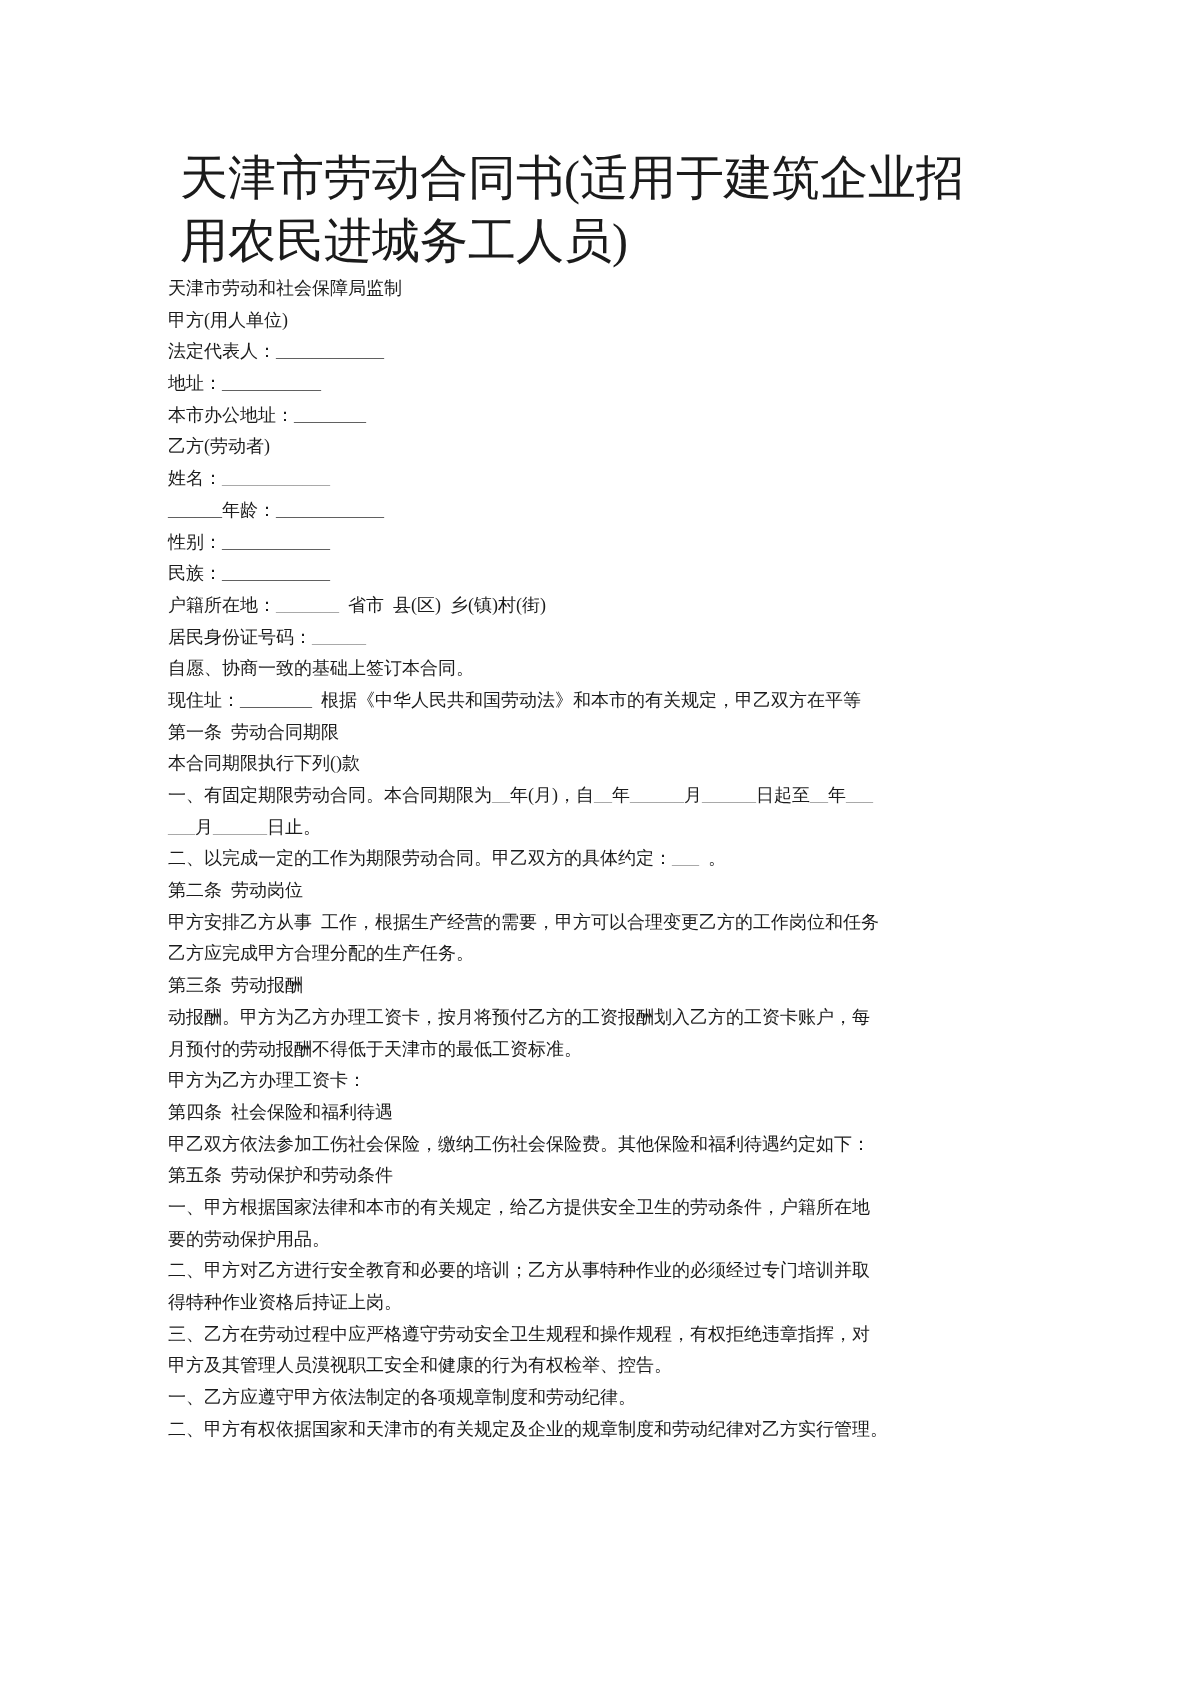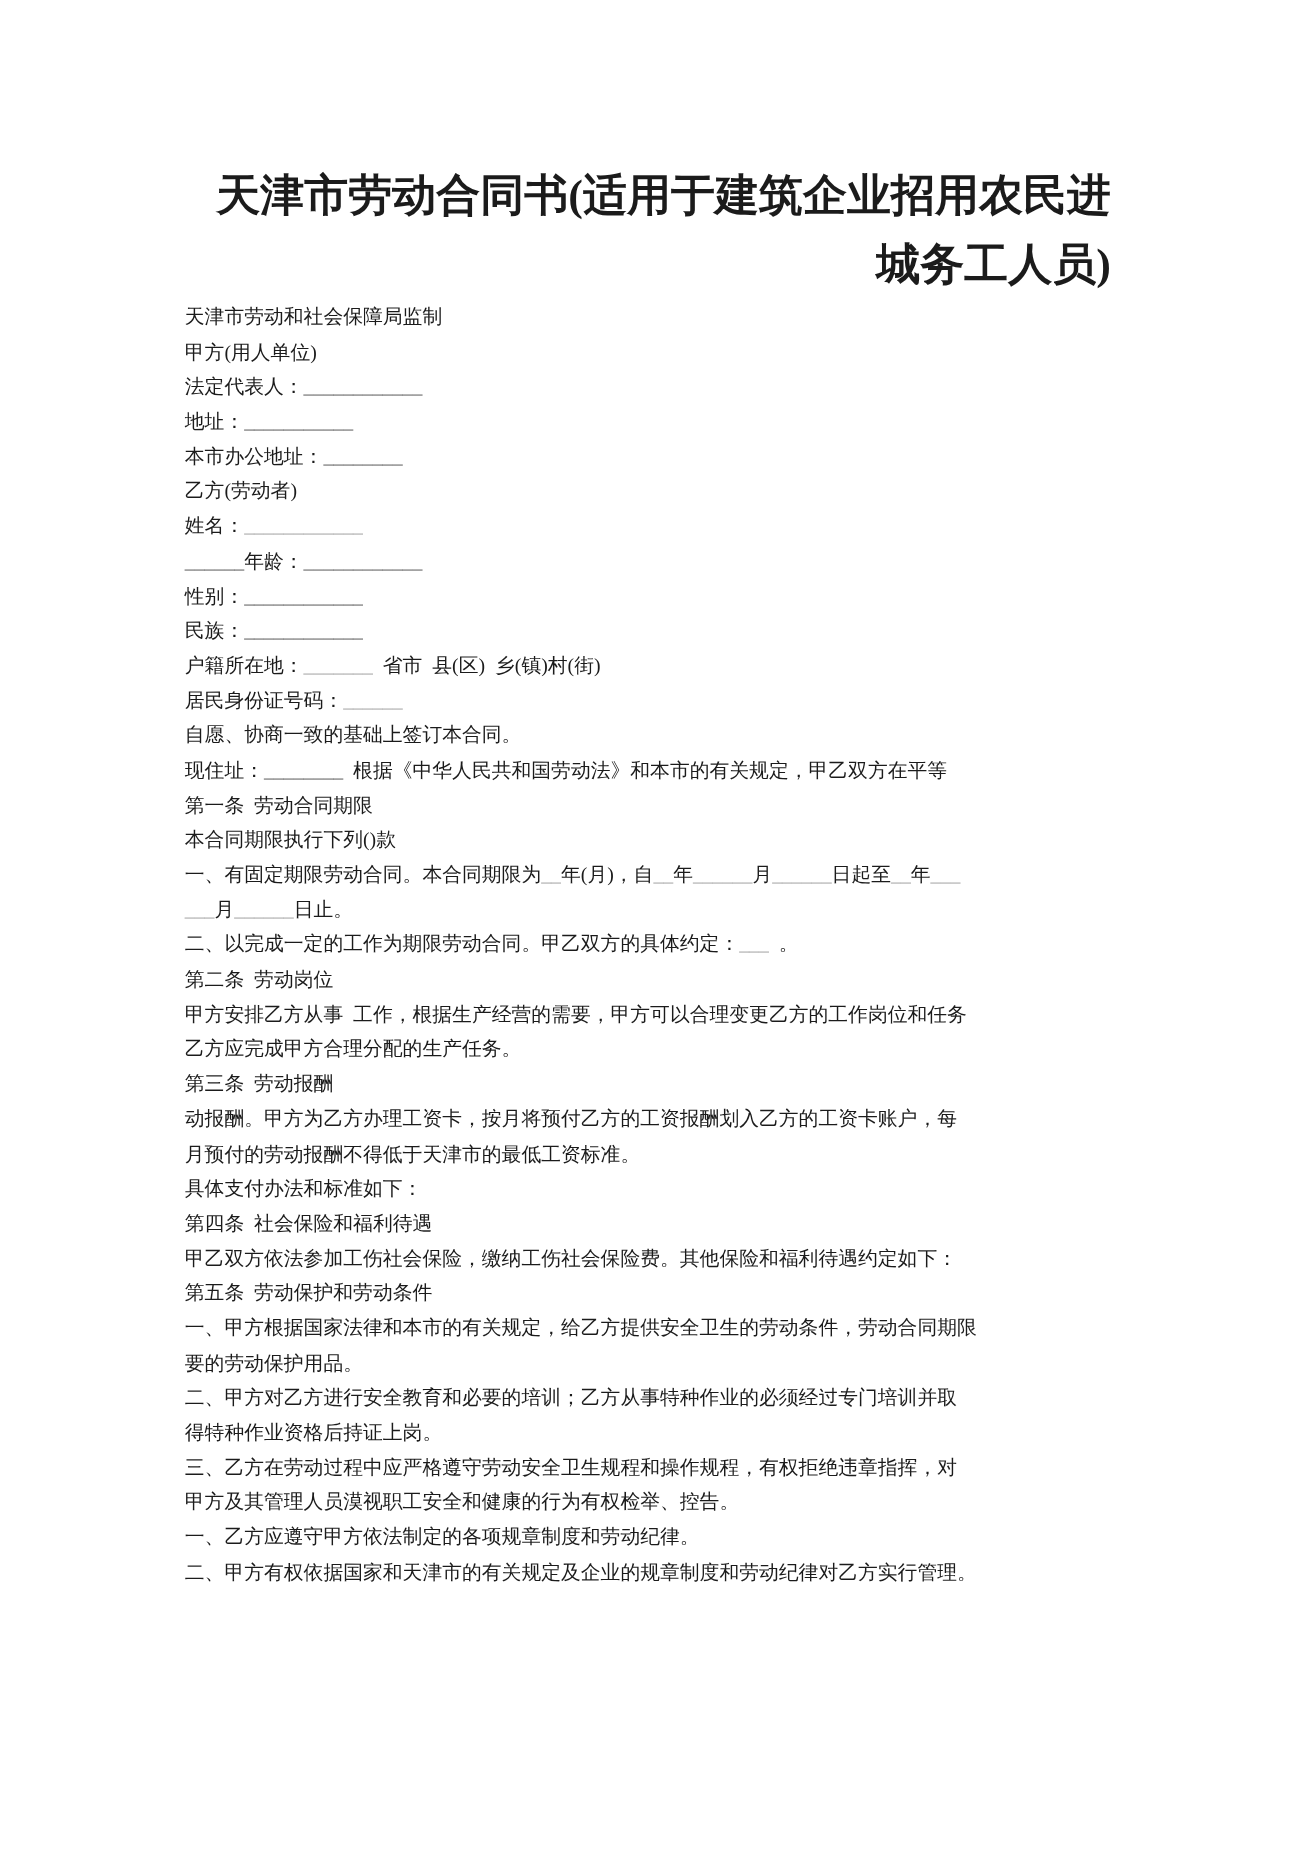--- a/index.html
+++ b/index.html
@@ -23,24 +23,24 @@
     position: absolute;
     inset: 0;
     background: var(--page-bg);
   }
   .doc-title {
     position: absolute;
     top: 146px;
     left: 180px;
     width: 830px;
     margin: 0;
-    text-align: right;
-    font-size: 40px;
+    text-align: left;
+    font-size: 48px;
     line-height: 63px;
-    font-weight: 700;
+    font-weight: 400;
     color: var(--text);
   }
   .doc-body {
     position: absolute;
     top: 273px;
     left: 168px;
     width: 900px;
     font-size: 18px;
     line-height: 31.7px;
     color: var(--text);
@@ -76,25 +76,25 @@
       <div class="doc-line"><span>本合同期限执行下列()款</span></div>
       <div class="doc-line"><span>一、有固定期限劳动合同。本合同期限为</span><span class="blank-gray">__</span><span>年(月)，自</span><span class="blank-gray">__</span><span>年</span><span class="blank-gray">______</span><span>月</span><span class="blank-gray">______</span><span>日起至</span><span class="blank-gray">__</span><span>年</span><span class="blank-gray">___</span></div>
       <div class="doc-line"><span class="blank-gray">___</span><span>月</span><span class="blank-gray">______</span><span>日止。</span></div>
       <div class="doc-line"><span>二、以完成一定的工作为期限劳动合同。甲乙双方的具体约定：</span><span class="blank-gray">___</span><span>  。</span></div>
       <div class="doc-line"><span>第二条  劳动岗位</span></div>
       <div class="doc-line"><span>甲方安排乙方从事  工作，根据生产经营的需要，甲方可以合理变更乙方的工作岗位和任务</span></div>
       <div class="doc-line"><span>乙方应完成甲方合理分配的生产任务。</span></div>
       <div class="doc-line"><span>第三条  劳动报酬</span></div>
       <div class="doc-line"><span>动报酬。甲方为乙方办理工资卡，按月将预付乙方的工资报酬划入乙方的工资卡账户，每</span></div>
       <div class="doc-line"><span>月预付的劳动报酬不得低于天津市的最低工资标准。</span></div>
-      <div class="doc-line"><span>具体支付办法和标准如下：</span></div>
+      <div class="doc-line"><span>甲方为乙方办理工资卡：</span></div>
       <div class="doc-line"><span>第四条  社会保险和福利待遇</span></div>
       <div class="doc-line"><span>甲乙双方依法参加工伤社会保险，缴纳工伤社会保险费。其他保险和福利待遇约定如下：</span></div>
       <div class="doc-line"><span>第五条  劳动保护和劳动条件</span></div>
-      <div class="doc-line"><span>一、甲方根据国家法律和本市的有关规定，给乙方提供安全卫生的劳动条件，劳动合同期限</span></div>
+      <div class="doc-line"><span>一、甲方根据国家法律和本市的有关规定，给乙方提供安全卫生的劳动条件，户籍所在地</span></div>
       <div class="doc-line"><span>要的劳动保护用品。</span></div>
       <div class="doc-line"><span>二、甲方对乙方进行安全教育和必要的培训；乙方从事特种作业的必须经过专门培训并取</span></div>
       <div class="doc-line"><span>得特种作业资格后持证上岗。</span></div>
       <div class="doc-line"><span>三、乙方在劳动过程中应严格遵守劳动安全卫生规程和操作规程，有权拒绝违章指挥，对</span></div>
       <div class="doc-line"><span>甲方及其管理人员漠视职工安全和健康的行为有权检举、控告。</span></div>
       <div class="doc-line"><span>一、乙方应遵守甲方依法制定的各项规章制度和劳动纪律。</span></div>
       <div class="doc-line"><span>二、甲方有权依据国家和天津市的有关规定及企业的规章制度和劳动纪律对乙方实行管理。</span></div>
     </div>
 </div>
 

